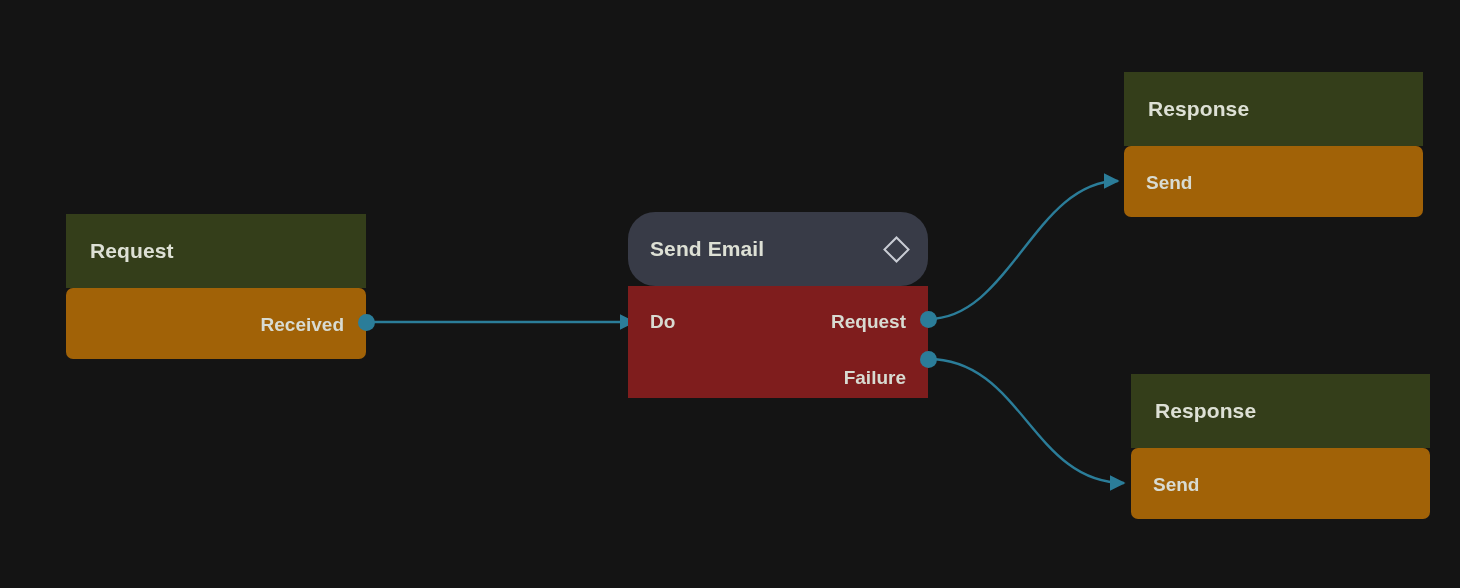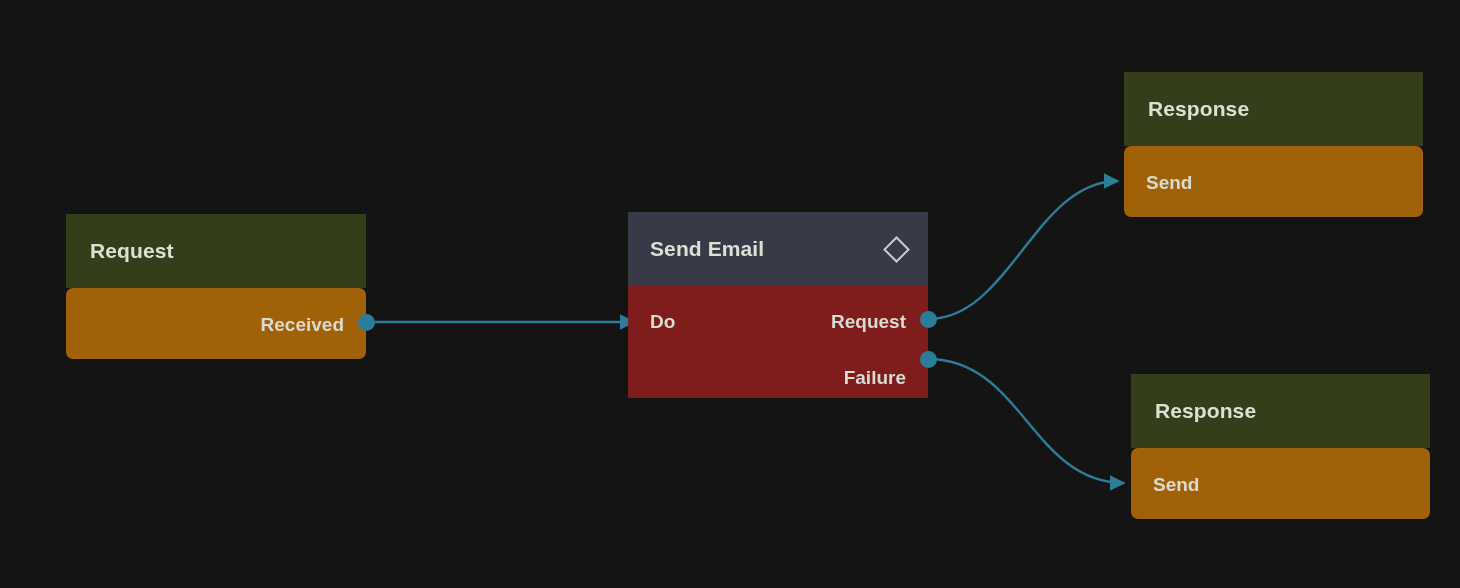--- a/index.html
+++ b/index.html
@@ -44,21 +44,21 @@
   }
   .node-body {
     flex: 1;
     position: relative;
     box-sizing: border-box;
   }
   
   .node.green .node-header { background: #343e1a; padding: 0 24px; }
   .node.green .node-body   { background: #a16207; border-radius: 7px; }
   
-  .node.slate .node-header { background: #383b47; padding: 0 22px; }
+  .node.slate .node-header { background: #383b47; padding: 0 22px; border-radius: 27px; }
   .node.slate .node-body   { background: #7f1d1d; }
 
   .port-row {
     position: absolute;
     display: flex;
     align-items: center;
     color: #d8dbd2;
     font-size: 19px;
     white-space: nowrap;
   }

